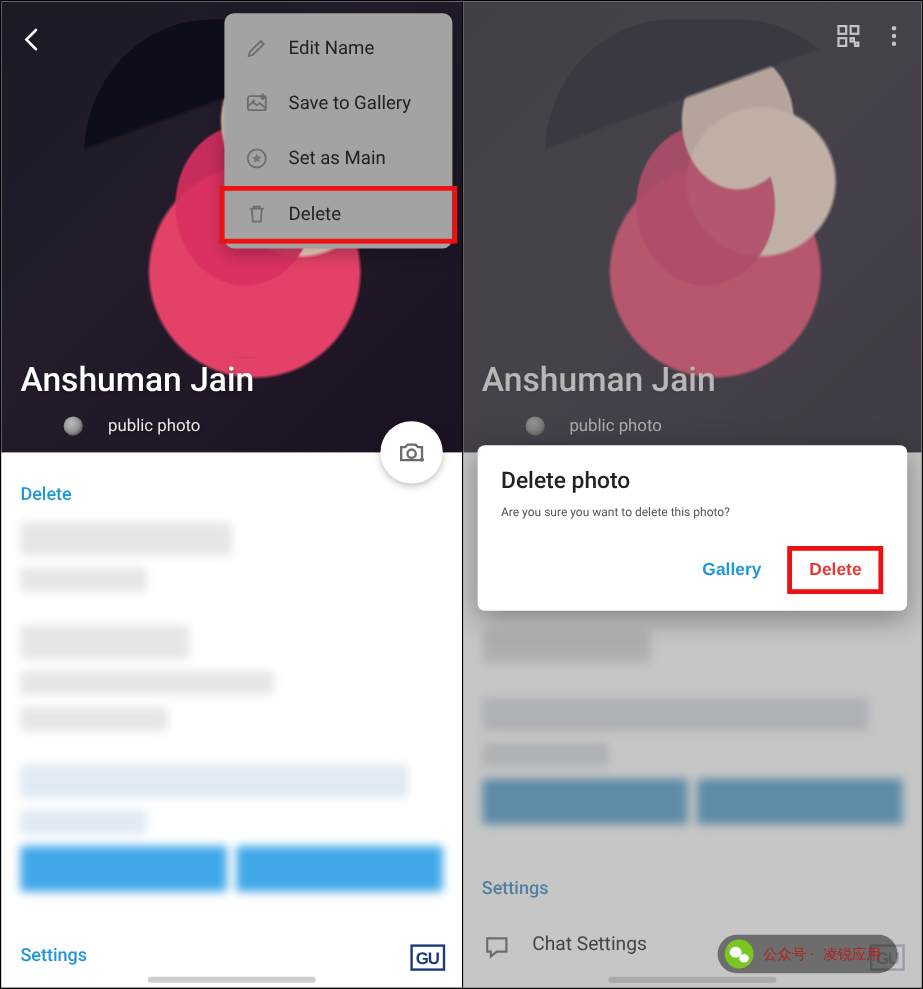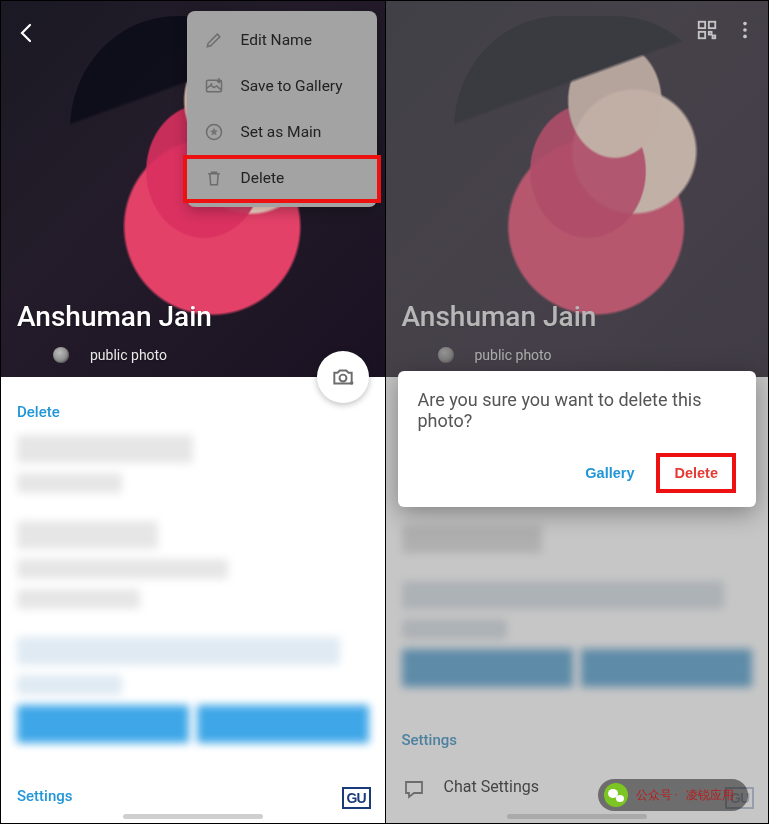--- a/index.html
+++ b/index.html
@@ -79,21 +79,21 @@
   .settings-row { display:flex; align-items:flex-start; gap:18px; padding:14px 0; font-size:16px; color:#222; }
   .gu-logo { position:absolute; right:14px; bottom:14px; font-family:Arial; font-weight:700; font-size:14px; color:#1a3b7a; border:2px solid #1a3b7a; padding:1px 3px; letter-spacing:-1px; }
 
   
   .dim { position:absolute; inset:0; background:rgba(120,120,120,.42); z-index:30; }
   .dialog {
     position:absolute; left:12px; right:12px; top:370px; background:#fff; border-radius:6px;
     padding:18px 20px 14px; box-shadow:0 6px 24px rgba(0,0,0,.35); z-index:40;
   }
   .dialog h2 { font-size:19px; font-weight:500; color:#222; margin-bottom:10px; }
-  .dialog p { font-size:18px; color:#555; margin-bottom:22px; }
+  .dialog p { font-size:10px; color:#555; margin-bottom:22px; }
   .dialog .actions { display:flex; justify-content:flex-end; gap:8px; }
   .btn { padding:8px 14px; font-size:14.5px; font-weight:600; background:transparent; border:none; cursor:pointer; }
   .btn.cancel { color:#2196d9; }
   .btn.delete { color:#e53935; border:4px solid #e11; }
 
   .username-label { position:absolute; left:22px; top:484px; font-size:13px; color:#8e8e8e; z-index:10; }
 
   .pane2 .body { filter: grayscale(.2) brightness(.94); }
   .pane2 .hero .name, .pane2 .hero .visibility { filter: brightness(.9); }
 
@@ -257,20 +257,21 @@
         </span>
         <span>Chat Settings</span>
       </div>
     </div>
 
     <span class="username-label">Username</span>
 
     <div class="dim"></div>
 
     <div class="dialog">
+      <h2>Delete photo</h2>
       <p>Are you sure you want to delete this photo?</p>
       <div class="actions">
         <button class="btn cancel">Gallery</button>
         <button class="btn delete">Delete</button>
       </div>
     </div>
 
     <span class="gu-logo" style="opacity:.35">GU</span>
     <div class="bottom-nav"></div>
 

